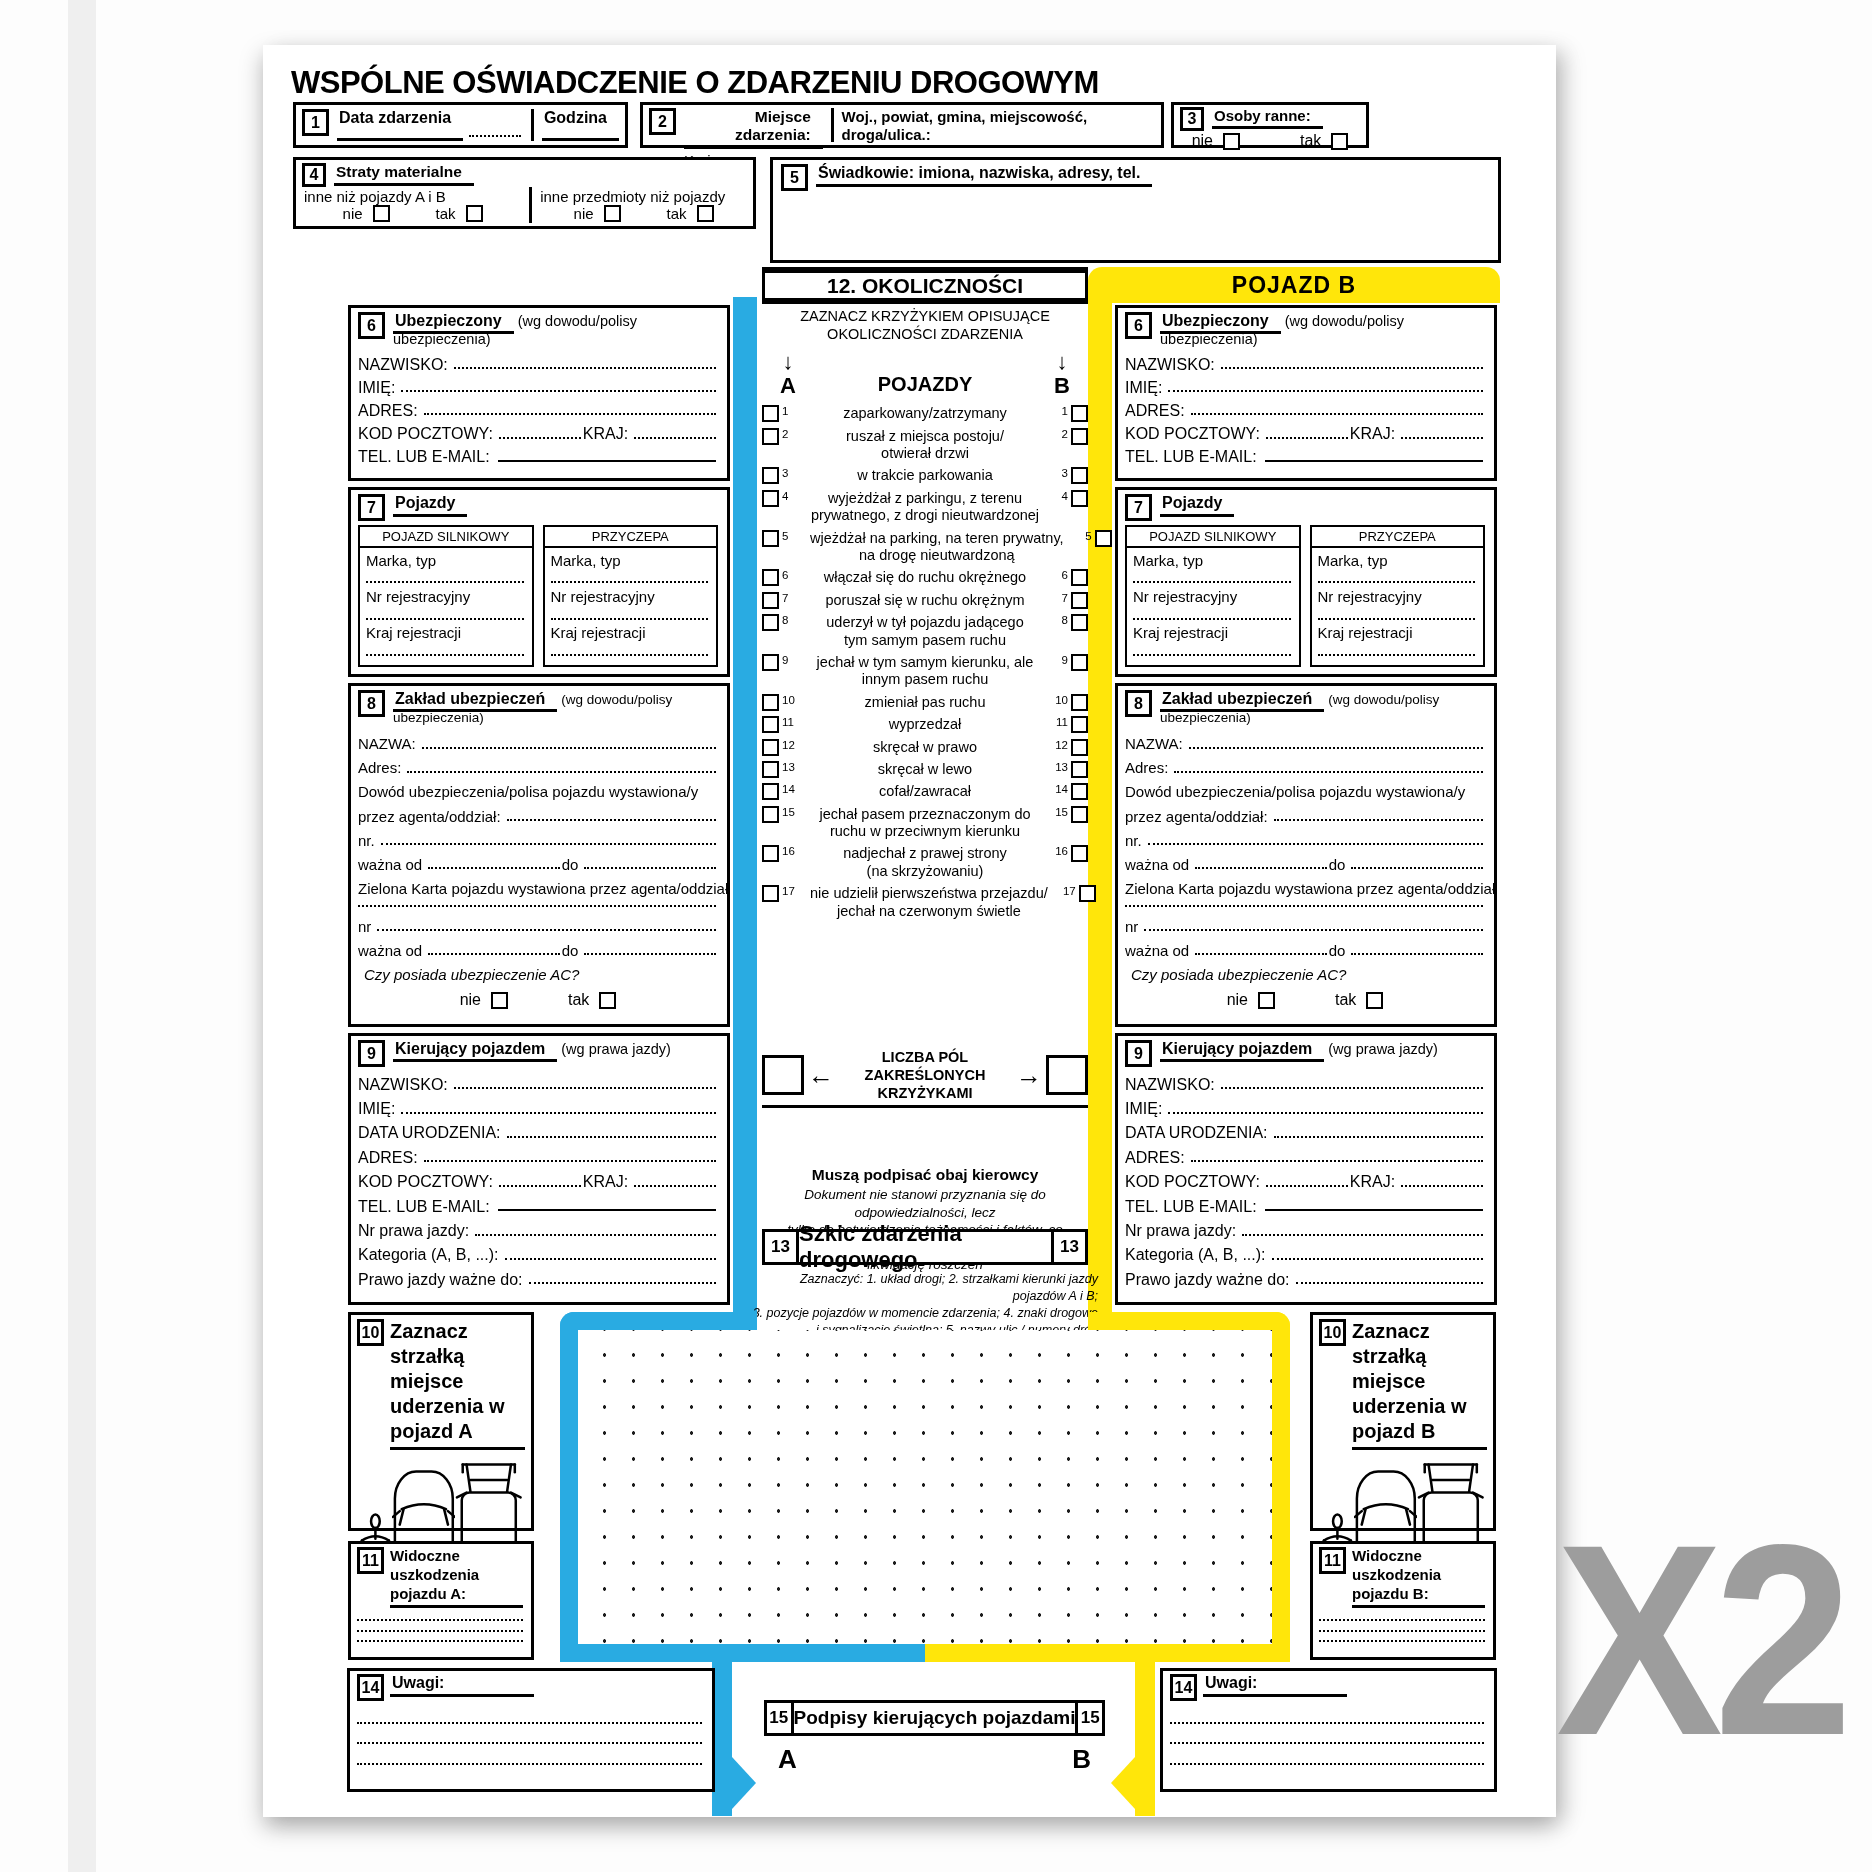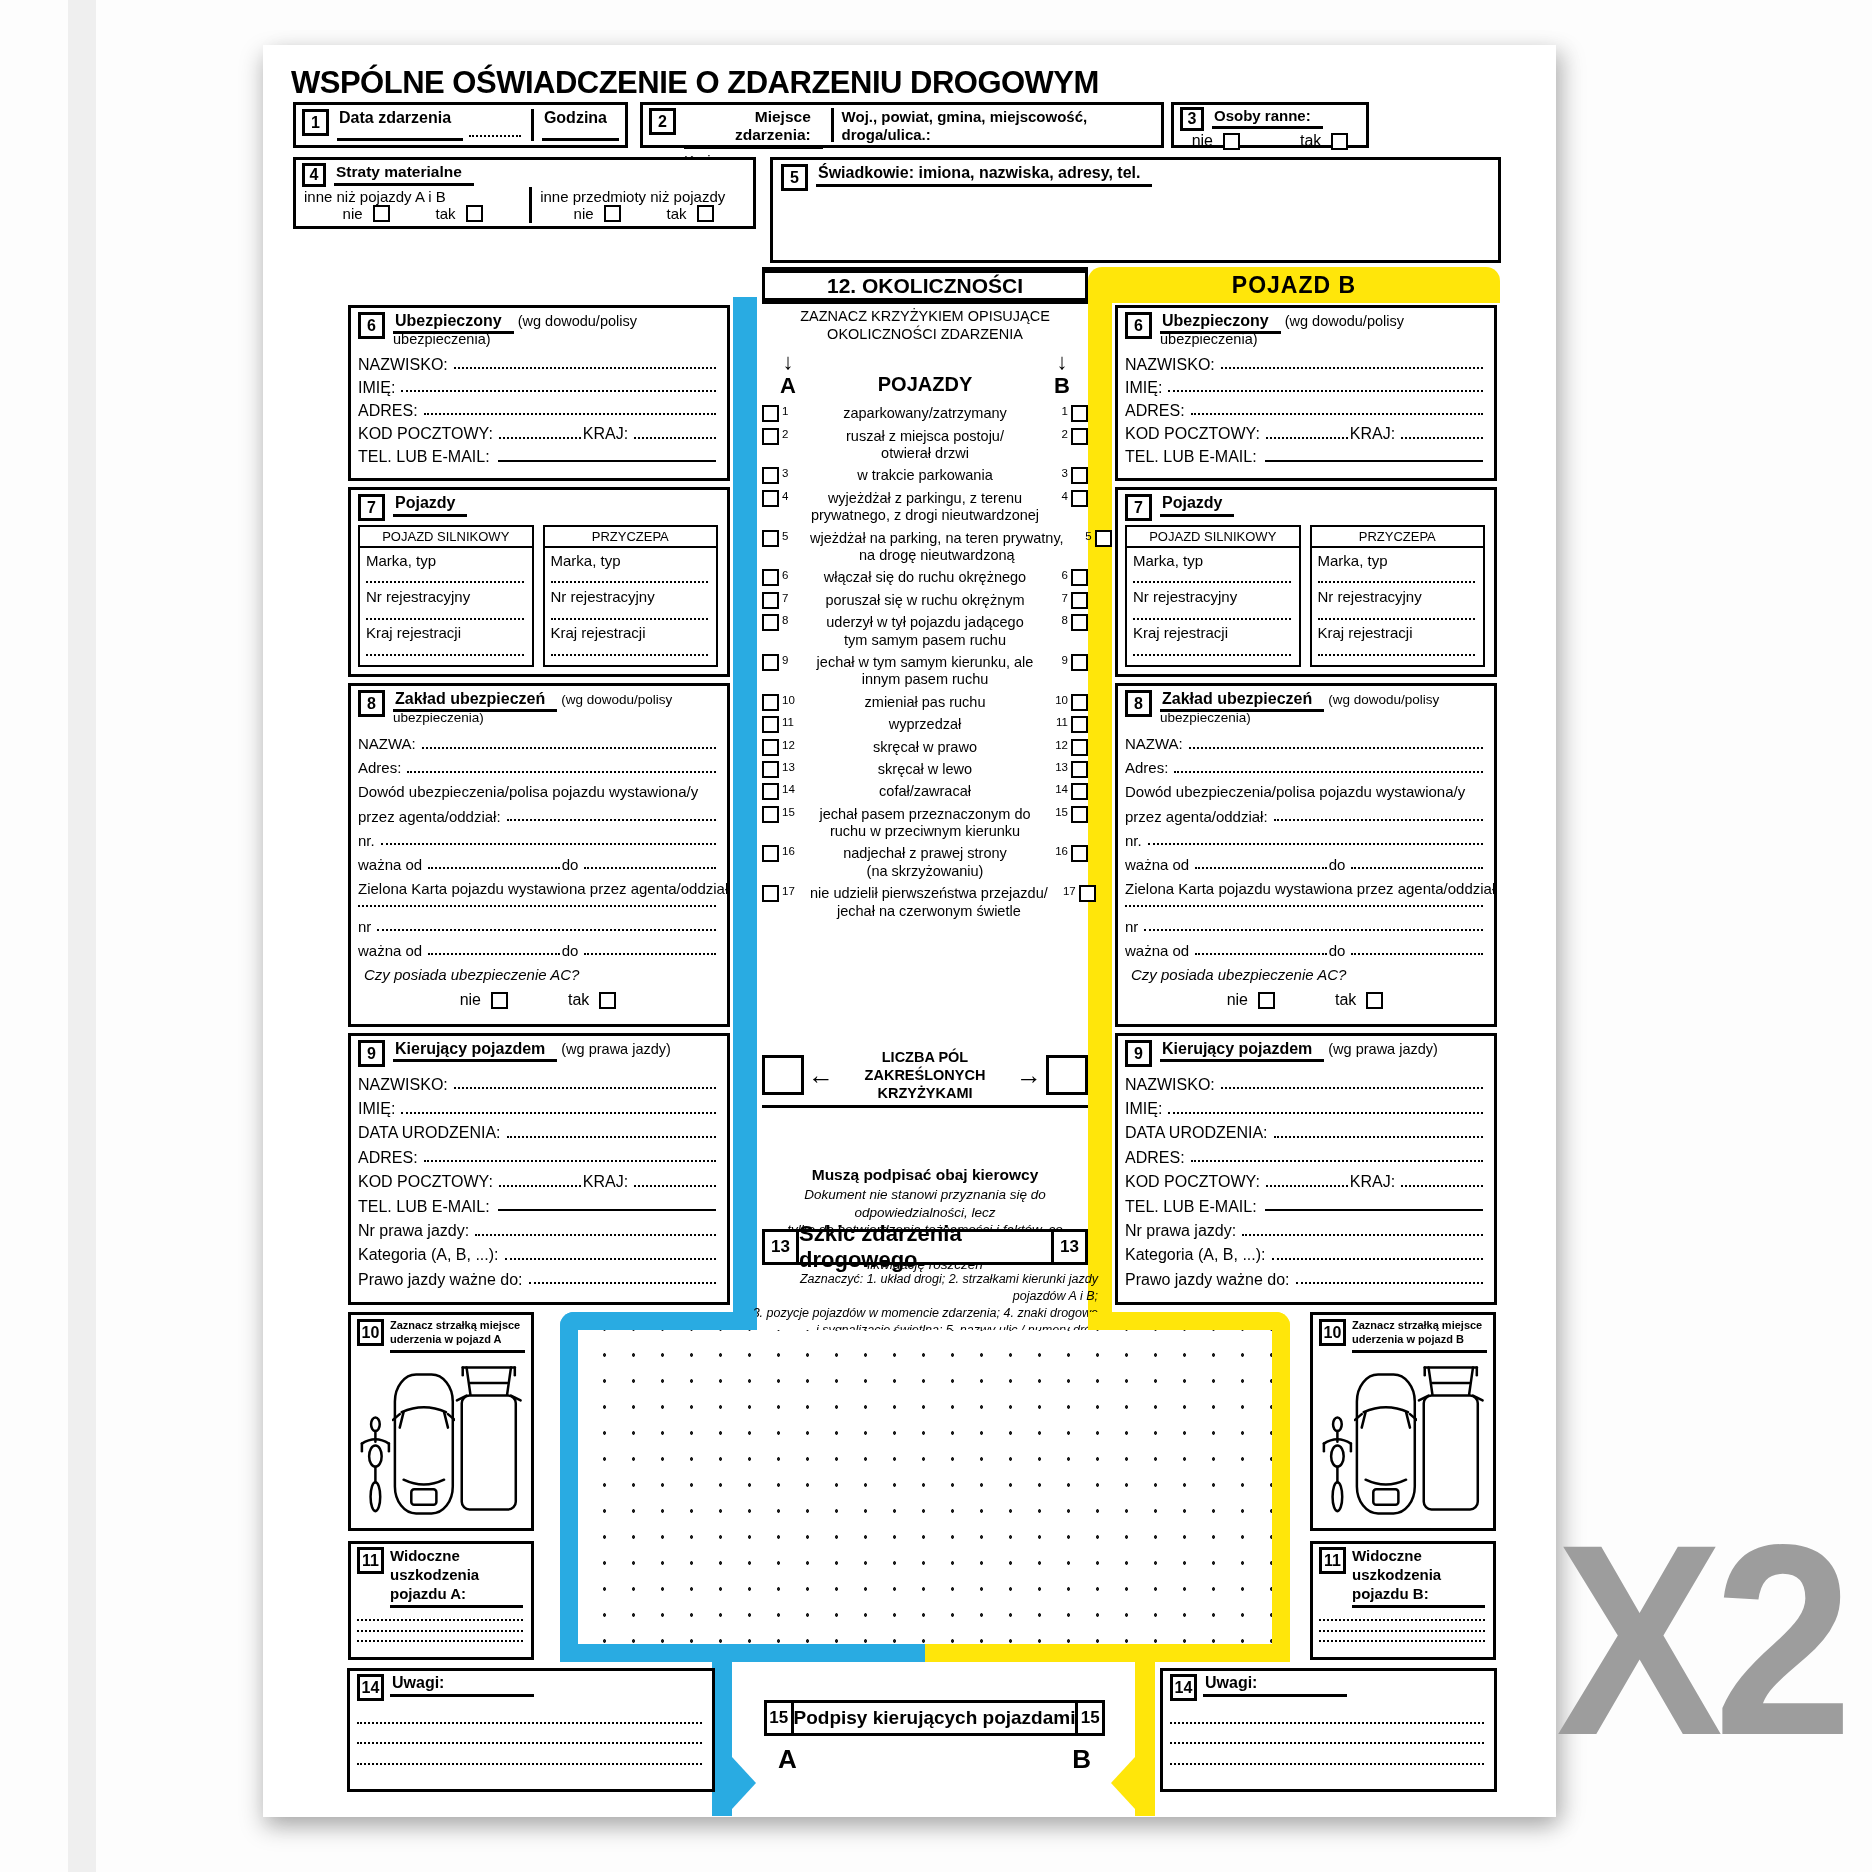--- a/index.html
+++ b/index.html
@@ -87,21 +87,21 @@
   #sk-tl{left:297px;top:1267px;width:197px;height:18px;background:var(--blue);border-radius:14px 0 0 0;}
   #sk-l{left:297px;top:1267px;width:18px;height:350px;background:var(--blue);border-radius:14px 0 0 0;}
   #sk-bl{left:297px;top:1599px;width:366px;height:18px;background:var(--blue);}
   #sk-tr{left:825px;top:1267px;width:202px;height:18px;background:var(--yellow);border-radius:0 14px 0 0;}
   #sk-r{left:1009px;top:1267px;width:18px;height:350px;background:var(--yellow);border-radius:0 14px 0 0;}
   #sk-br{left:662px;top:1599px;width:365px;height:18px;background:var(--yellow);}
   #sk-dots{left:315px;top:1285px;width:694px;height:314px;background-image:radial-gradient(circle,#1c1c1c 1.6px,transparent 1.9px);background-size:29px 26px;background-position:12px 12px;background-color:#fff;}
   
   .f10box{width:186px;height:219px;padding:4px 6px;}
   .f10box .fhead{align-items:flex-start;}
-  .f10title{font-weight:bold;font-size:11px;line-height:1.25;border-bottom:3px solid #000;padding-bottom:3px;width:100%;}
+  .f10title{font-weight:bold;font-size:20px;line-height:1.25;border-bottom:3px solid #000;padding-bottom:3px;width:100%;}
   .vehicles{display:flex;align-items:flex-end;justify-content:space-between;flex:1;padding:4px 2px 6px;}
   .f11box{width:186px;height:119px;padding:3px 8px 8px 6px;}
   .f11title{font-weight:bold;font-size:15px;line-height:1.25;border-bottom:3px solid #000;padding-bottom:2px;width:100%;}
   .dotlines{display:flex;flex-direction:column;justify-content:space-evenly;flex:1;}
   .dotline{border-bottom:2.6px dotted #000;height:4px;}
   #f10A{left:85px;top:1267px;}  #f11A{left:85px;top:1496px;}
   #f10B{left:1047px;top:1267px;} #f11B{left:1047px;top:1496px;}
   
   #f14A{left:84px;top:1623px;width:368px;height:124px;padding:3px 10px 8px 7px;}
   #f14B{left:897px;top:1623px;width:337px;height:124px;padding:3px 10px 8px 7px;}

